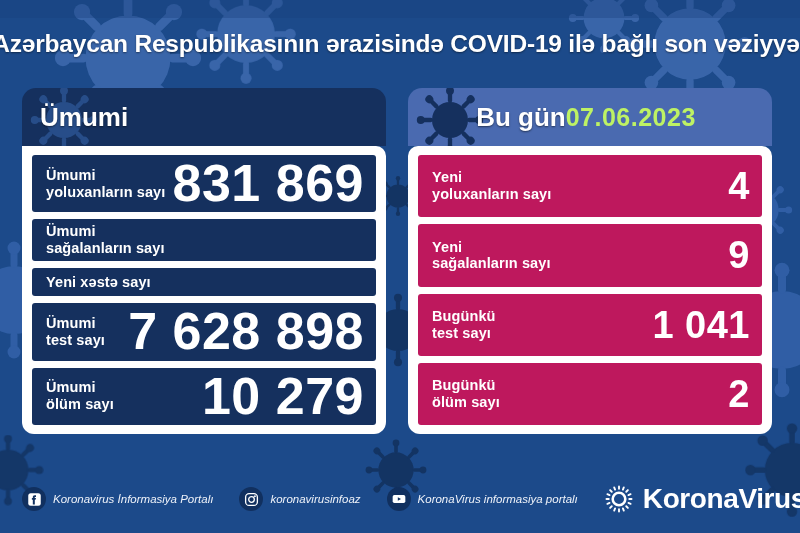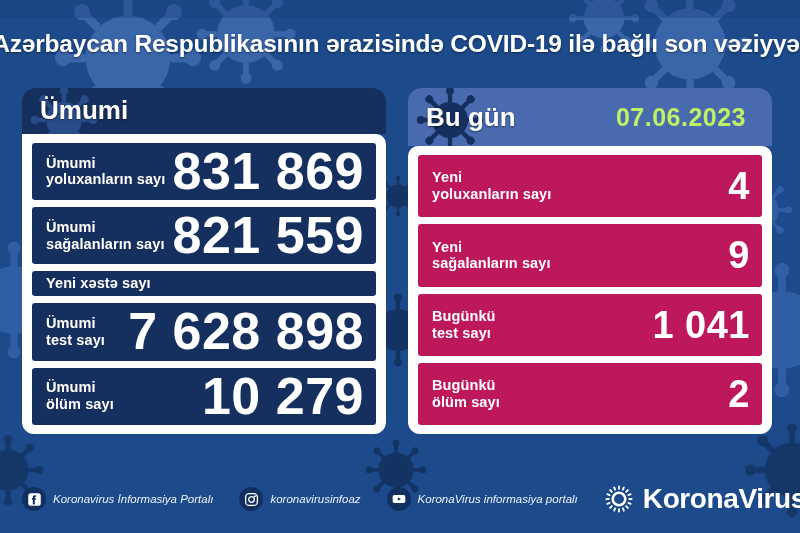--- a/index.html
+++ b/index.html
@@ -34,21 +34,21 @@
     display:flex;gap:22px;z-index:3;
   }
   .panel{display:flex;flex-direction:column;width:364px;}
 
   .tab{
     position:relative;height:58px;border-radius:14px 14px 0 0;
     display:flex;align-items:center;overflow:hidden;
     padding:0 18px;box-sizing:border-box;
   }
   .tab.total{background:#15305e;width:364px;}
-  .tab.today{background:#4a6ab0;width:364px;justify-content:space-between;}
+  .tab.today{background:#4a6ab0;width:364px;justify-content:center;}
   .tab-title{
     position:relative;z-index:2;color:#fff;font-size:26px;font-weight:bold;
     text-shadow:0 1px 2px rgba(0,0,0,.5);
   }
   .tab-date{
     position:relative;z-index:2;color:#bef264;font-size:25px;font-weight:bold;
     letter-spacing:.5px;padding-right:8px;
   }
   .tab-virus{position:absolute;left:6px;top:-4px;z-index:1;}
 
@@ -222,21 +222,20 @@
 
       <div class="card">
         <div class="row total">
           <span class="row-label">Ümumi
 yoluxanların sayı</span>
           <span class="row-value big">831 869</span>
         </div>
         <div class="row total">
           <span class="row-label">Ümumi
 sağalanların sayı</span>
-          <span class="row-value big">821 559</span>
         </div>
         <div class="row total">
           <span class="row-label">Yeni xəstə sayı</span>
         </div>
         <div class="row total">
           <span class="row-label">Ümumi
 test sayı</span>
           <span class="row-value big">7 628 898</span>
         </div>
         <div class="row total">

